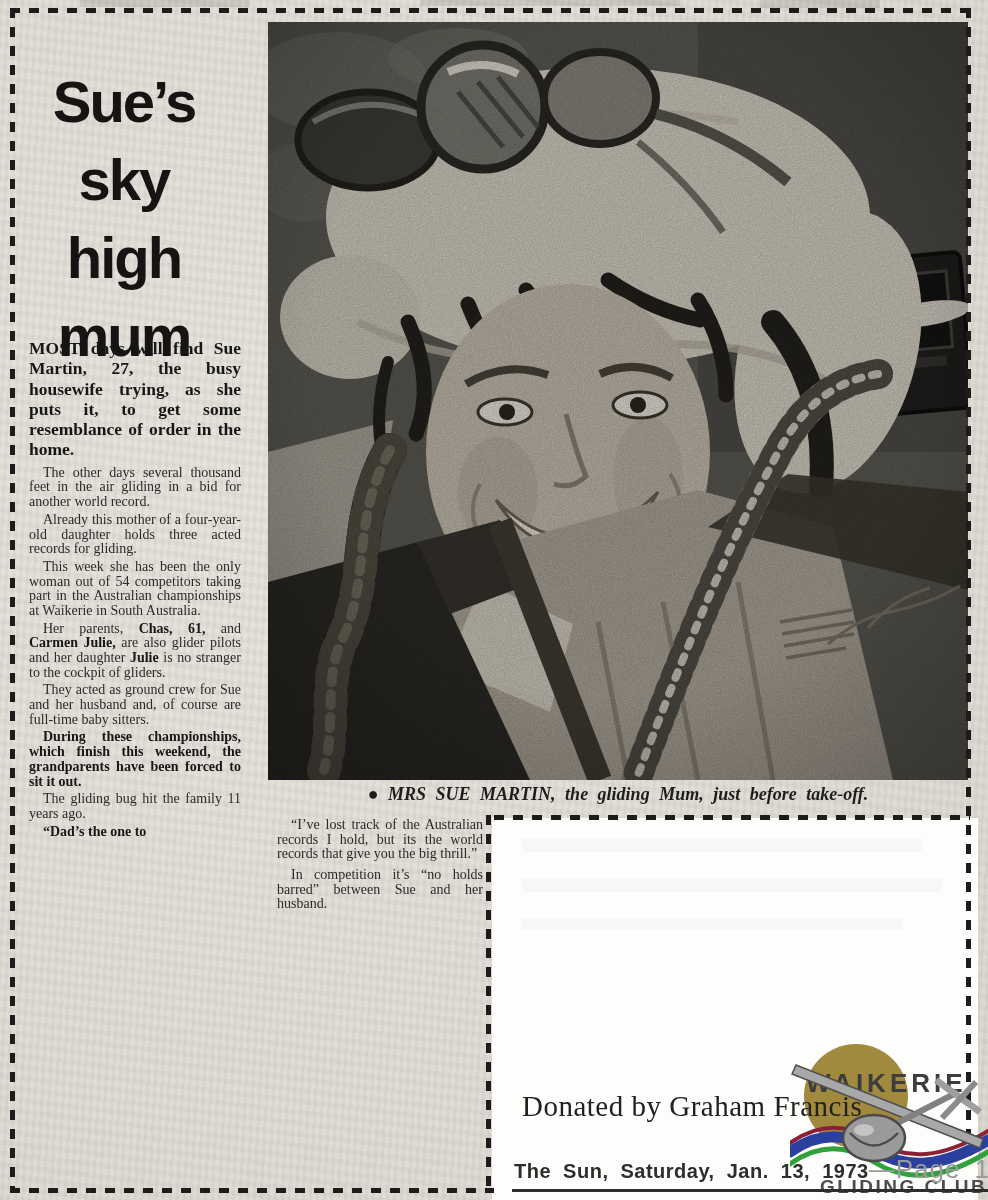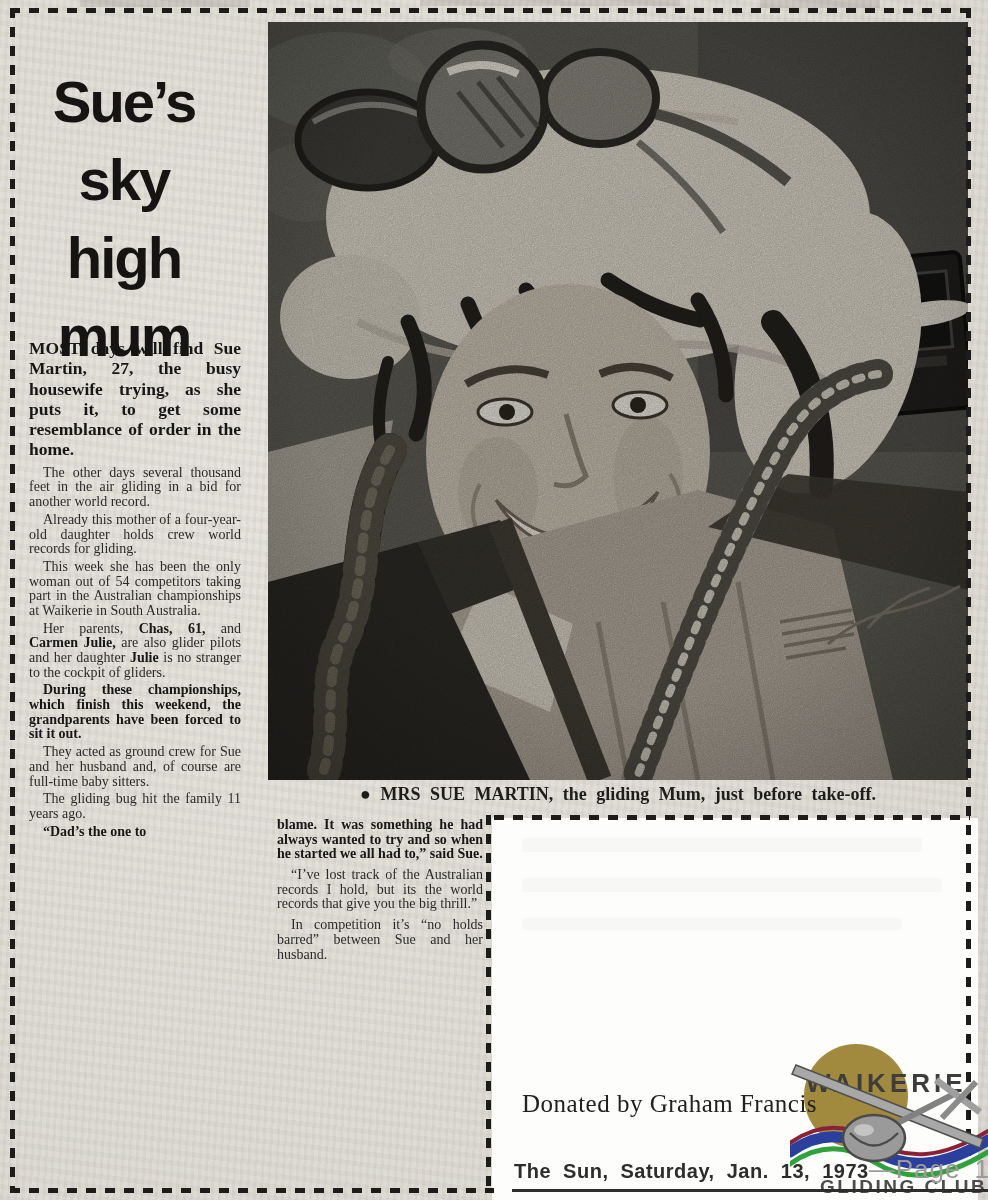--- a/index.html
+++ b/index.html
@@ -40,28 +40,28 @@
   .para.noindent{text-indent:0;}
   .para .b{font-weight:bold;color:#171717;}
   #middle-column .para{margin-bottom:6px;}
 
   #photo-frame{position:absolute;left:268px;top:22px;width:700px;height:758px;z-index:2;
     background:#57564f;}
   #photo-frame svg{display:block;width:100%;height:100%;}
 
   #caption{position:absolute;left:268px;top:784px;width:700px;z-index:2;
     font-family:"Liberation Serif",serif;font-weight:bold;font-size:18px;color:#1d1d1c;
-    text-align:center;word-spacing:5px;}
+    text-align:center;word-spacing:5px;font-style:italic;}
 
   #white-box{position:absolute;left:492px;top:818px;width:486px;height:382px;
     background:#fdfdfc;z-index:2;}
   .ghost-smudge{position:absolute;background:#9a968e;opacity:.06;border-radius:3px;}
 
   #donated{position:absolute;left:522px;top:1090px;z-index:6;
-    font-family:"Liberation Serif",serif;font-size:25px;color:#21211f;letter-spacing:.5px;}
+    font-family:"Liberation Serif",serif;font-size:29px;color:#21211f;letter-spacing:.5px;}
 
   #masthead-line{position:absolute;left:512px;top:1154px;z-index:5;
     font-family:"Liberation Sans",sans-serif;font-weight:bold;font-size:20px;
     color:#2d2d2b;letter-spacing:.5px;word-spacing:6px;white-space:nowrap;
     border-bottom:3px solid #2d2d2b;padding:0 6px 4px 2px;}
   #masthead-line .ghost{color:#9b9a96;font-size:26px;font-weight:normal;letter-spacing:1px;}
 
   #club-logo{position:absolute;left:790px;top:1038px;width:198px;height:162px;z-index:4;}
 </style>
 </head>
@@ -78,25 +78,25 @@
 <div class="dash-v" style="left:966px;top:8px;height:1148px;"></div>
 <div class="dash-h" style="left:10px;top:1188px;width:484px;"></div>
 <div class="dash-h" style="left:494px;top:815px;width:476px;"></div>
 <div class="dash-v" style="left:486px;top:815px;height:380px;"></div>
 
 <h1 id="headline">Sue’s sky high mum</h1>
 
 <div class="col" id="left-column" style="left:29px;top:338px;width:212px;">
     <p class="para lead"><span class="b">MOST days will find Sue Martin, 27, the busy housewife trying, as she puts it, to get some resemblance of order in the home.</span></p>
     <p class="para normal"><span>The other days several thousand feet in the air gliding in a bid for another world record.</span></p>
-    <p class="para normal"><span>Already this mother of a four-year-old daughter holds crew world records for gliding.</span></p>
+    <p class="para normal"><span>Already this mother of a four-year-old daughter holds three acted records for gliding.</span></p>
     <p class="para normal"><span>This week she has been the only woman out of 54 competitors taking part in the Australian championships at Waikerie in South Australia.</span></p>
     <p class="para normal"><span>Her parents, </span><span class="b">Chas, 61,</span><span> and </span><span class="b">Carmen Julie,</span><span> are also glider pilots and her daughter </span><span class="b">Julie</span><span> is no stranger to the cockpit of gliders.</span></p>
+    <p class="para normal"><span>They acted as ground crew for Sue and her husband and, of course are full-time baby sitters.</span></p>
     <p class="para bold"><span class="b">During these championships, which finish this weekend, the grandparents have been forced to sit it out.</span></p>
-    <p class="para normal"><span>They acted as ground crew for Sue and her husband and, of course are full-time baby sitters.</span></p>
     <p class="para normal"><span>The gliding bug hit the family 11 years ago.</span></p>
     <p class="para bold"><span class="b">“Dad’s the one to</span></p>
   </div>
 
 <div id="photo-frame">
 <svg viewBox="0 0 700 758" preserveAspectRatio="none">
   <defs>
     <filter id="grain" x="0" y="0" width="100%" height="100%">
       <feTurbulence type="fractalNoise" baseFrequency="0.9" numOctaves="2" result="n"></feTurbulence>
       <feColorMatrix in="n" type="matrix" values="0 0 0 0 0  0 0 0 0 0  0 0 0 0 0  0.55 0.55 0.55 0 0"></feColorMatrix>
@@ -213,21 +213,20 @@
   <rect width="700" height="758" fill="url(#vig)"></rect>
 </svg>
 </div>
 
 <div id="caption">
   <span>●</span>
   <span>MRS SUE MARTIN, the gliding Mum, just before take-off.</span>
 </div>
 
 <div class="col" id="middle-column" style="left:277px;top:818px;width:206px;">
-    <p class="para bold noindent"><span class="b">blame. It was something he had always wanted to try and so when he started we all had to,” said Sue.</span></p>
     <p class="para normal"><span>“I’ve lost track of the Australian records I hold, but its the world records that give you the big thrill.”</span></p>
     <p class="para normal"><span>In competition it’s “no holds barred” between Sue and her husband.</span></p>
   </div>
 
 <div id="white-box">
   <div class="ghost-smudge" style="left:30px;top:20px;width:400px;height:14px;"></div>
   <div class="ghost-smudge" style="left:30px;top:60px;width:420px;height:14px;"></div>
   <div class="ghost-smudge" style="left:30px;top:100px;width:380px;height:12px;"></div>
 </div>
 

